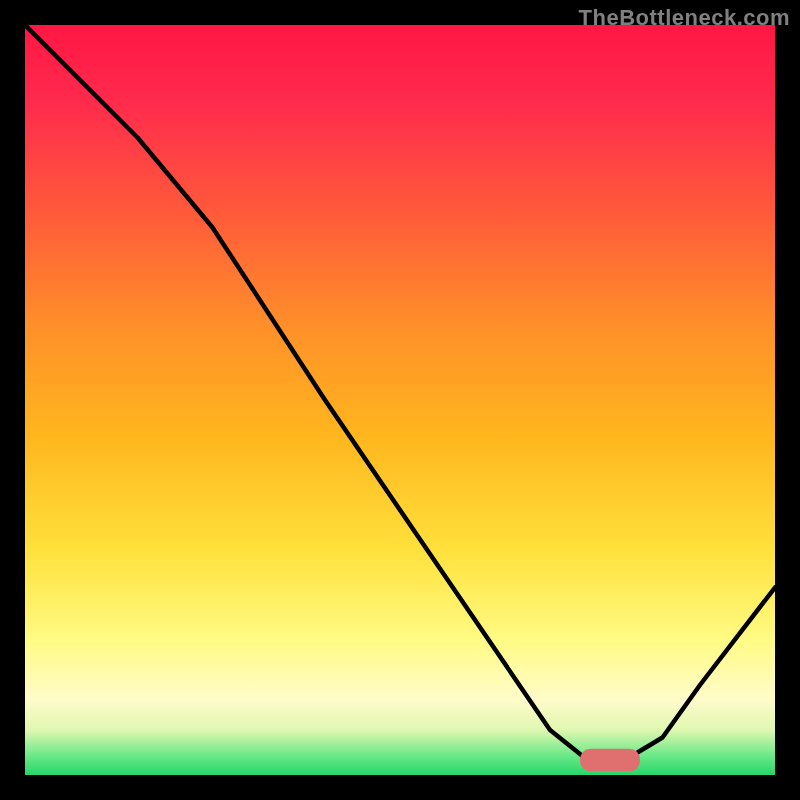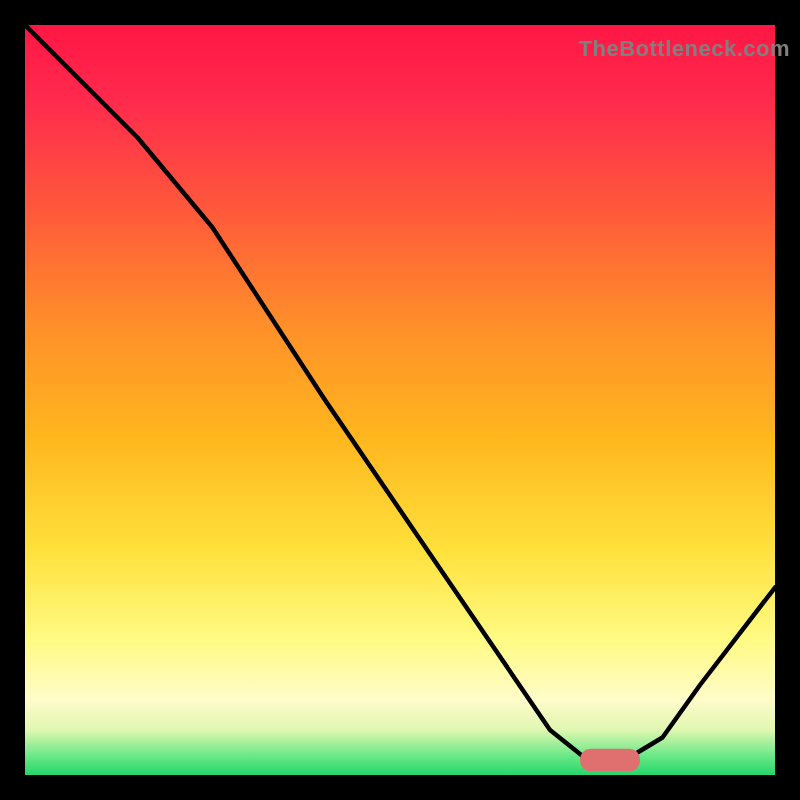--- a/index.html
+++ b/index.html
@@ -40,21 +40,20 @@
   }
   .watermark {
     position: absolute;
     top: 5px;
     right: 10px;
     color: #808080;
     font-size: 22px;
     font-weight: 600;
     letter-spacing: 0.5px;
     user-select: none;
-    margin-top: 31px;
   }
   svg.curve {
     position: absolute;
     left: 0;
     top: 0;
   }
   .sweetspot {
     position: absolute;
   }
 </style>

